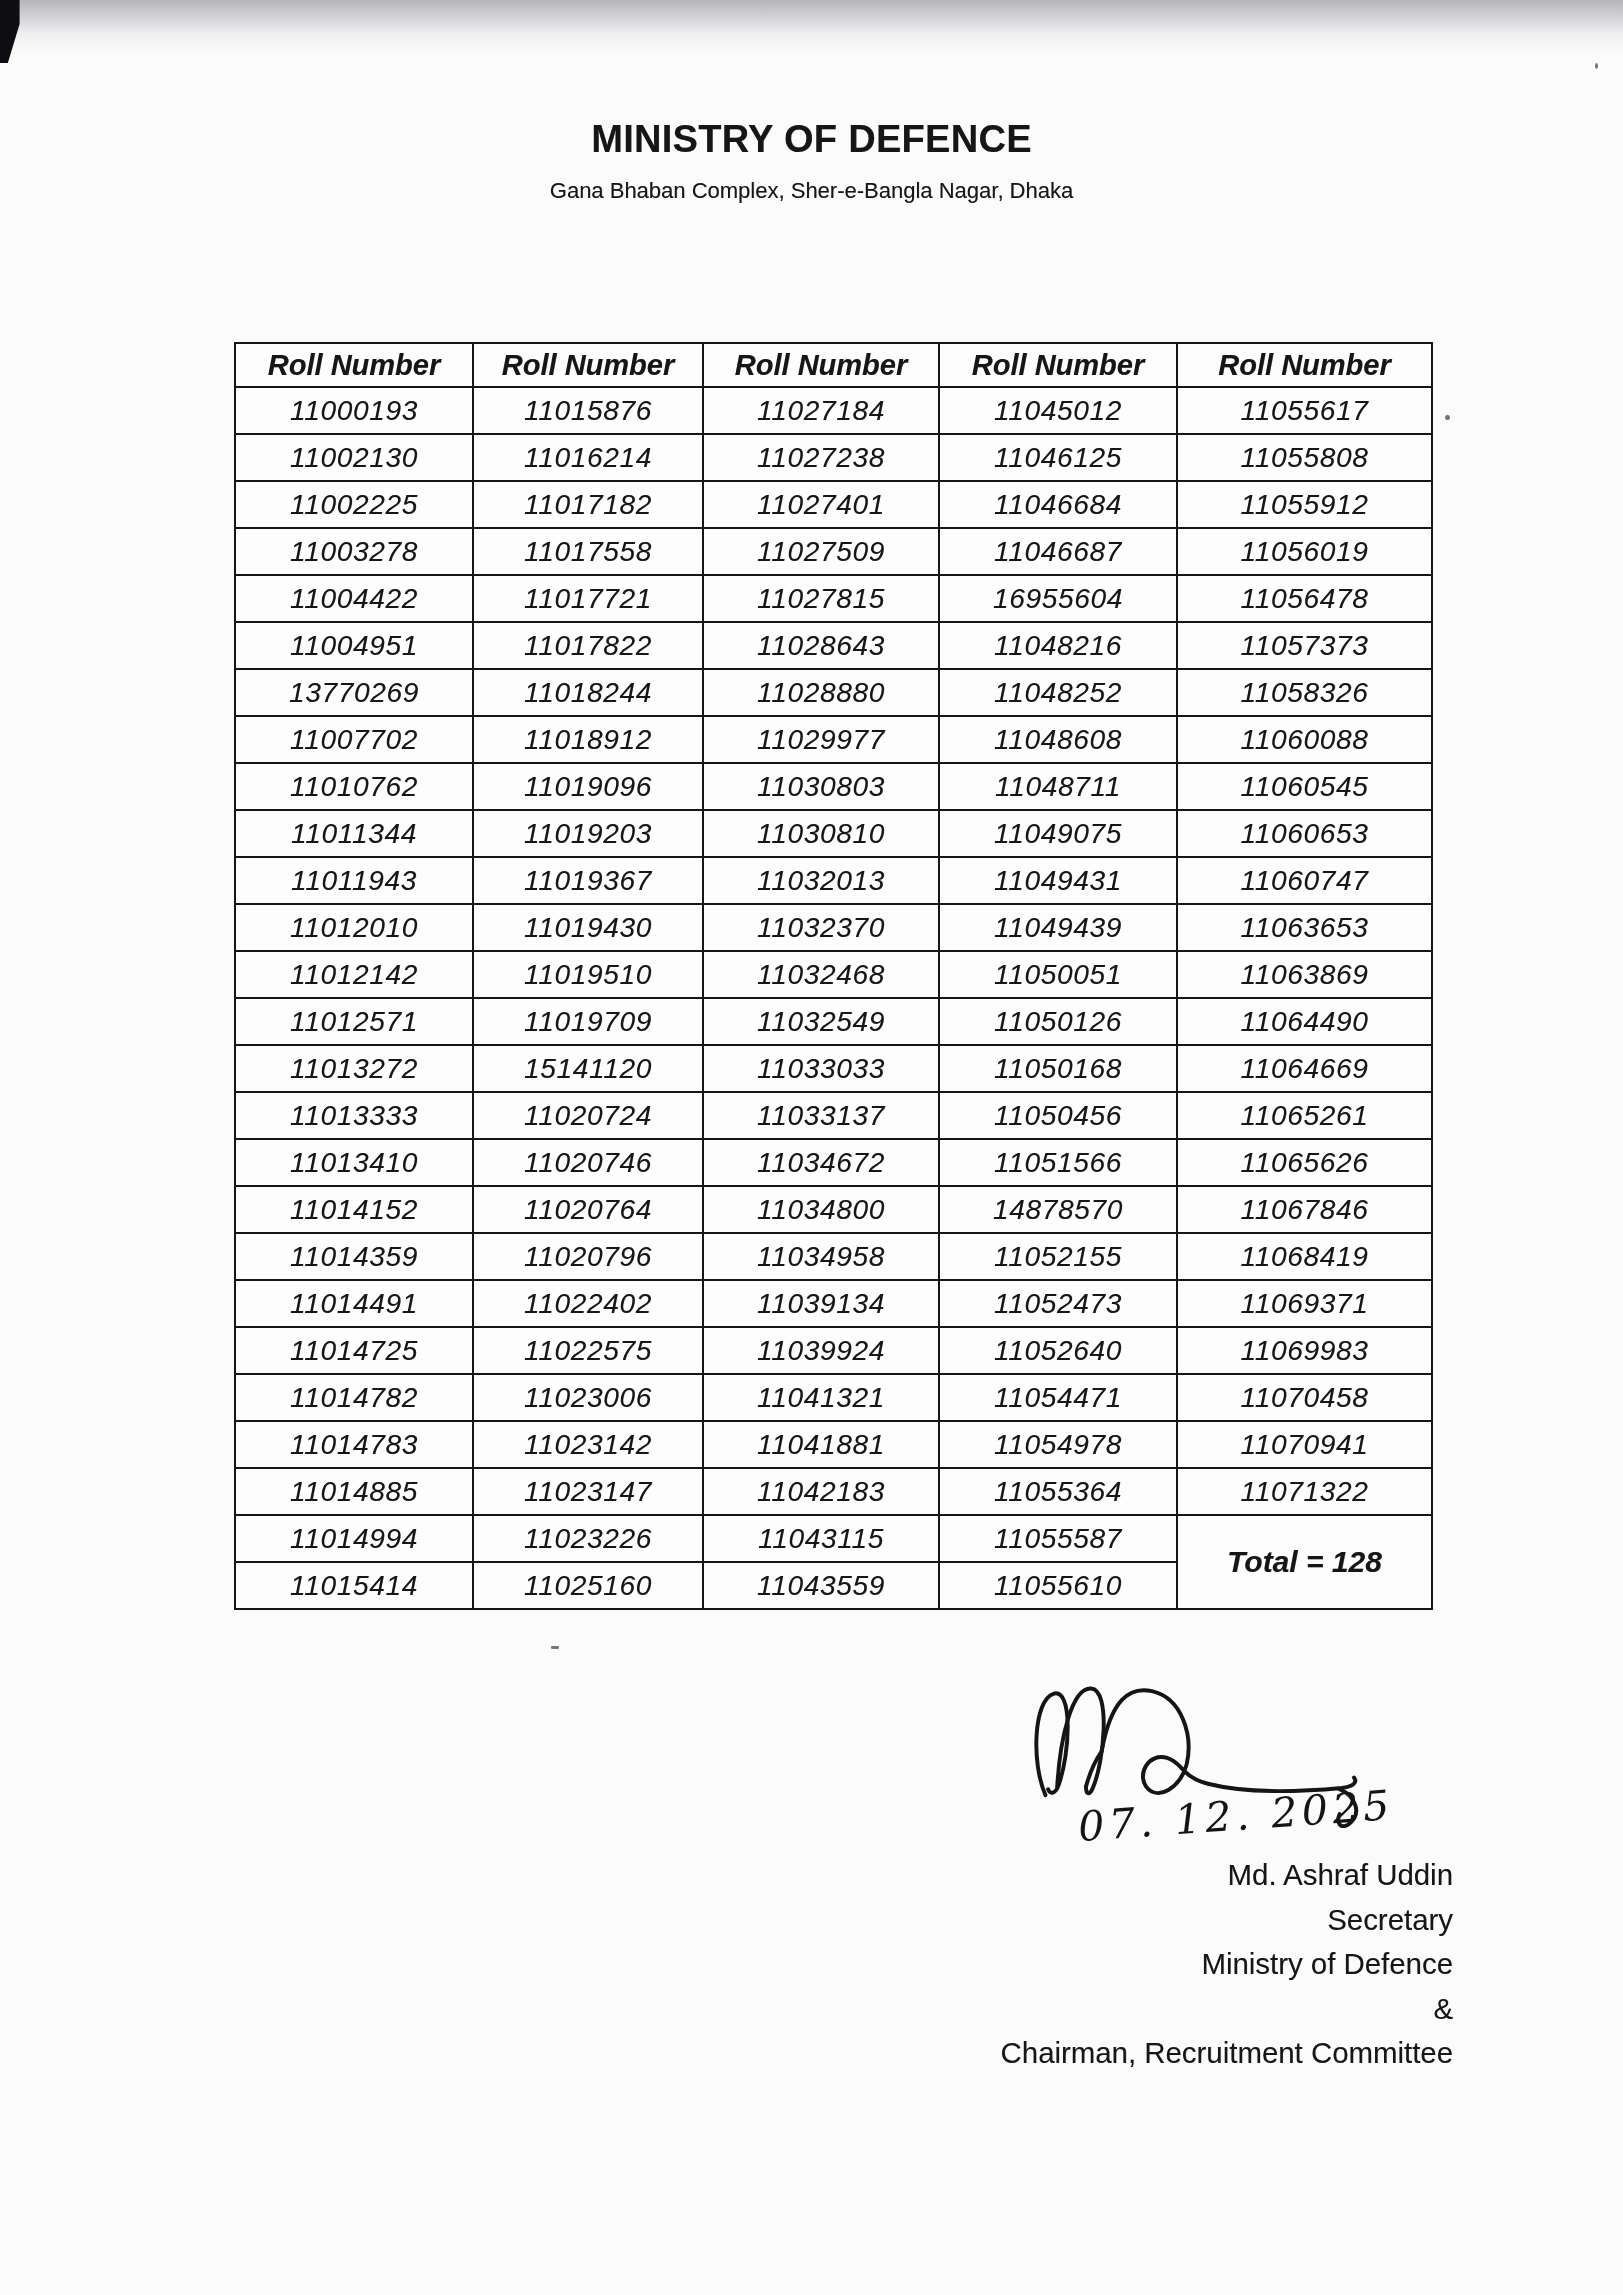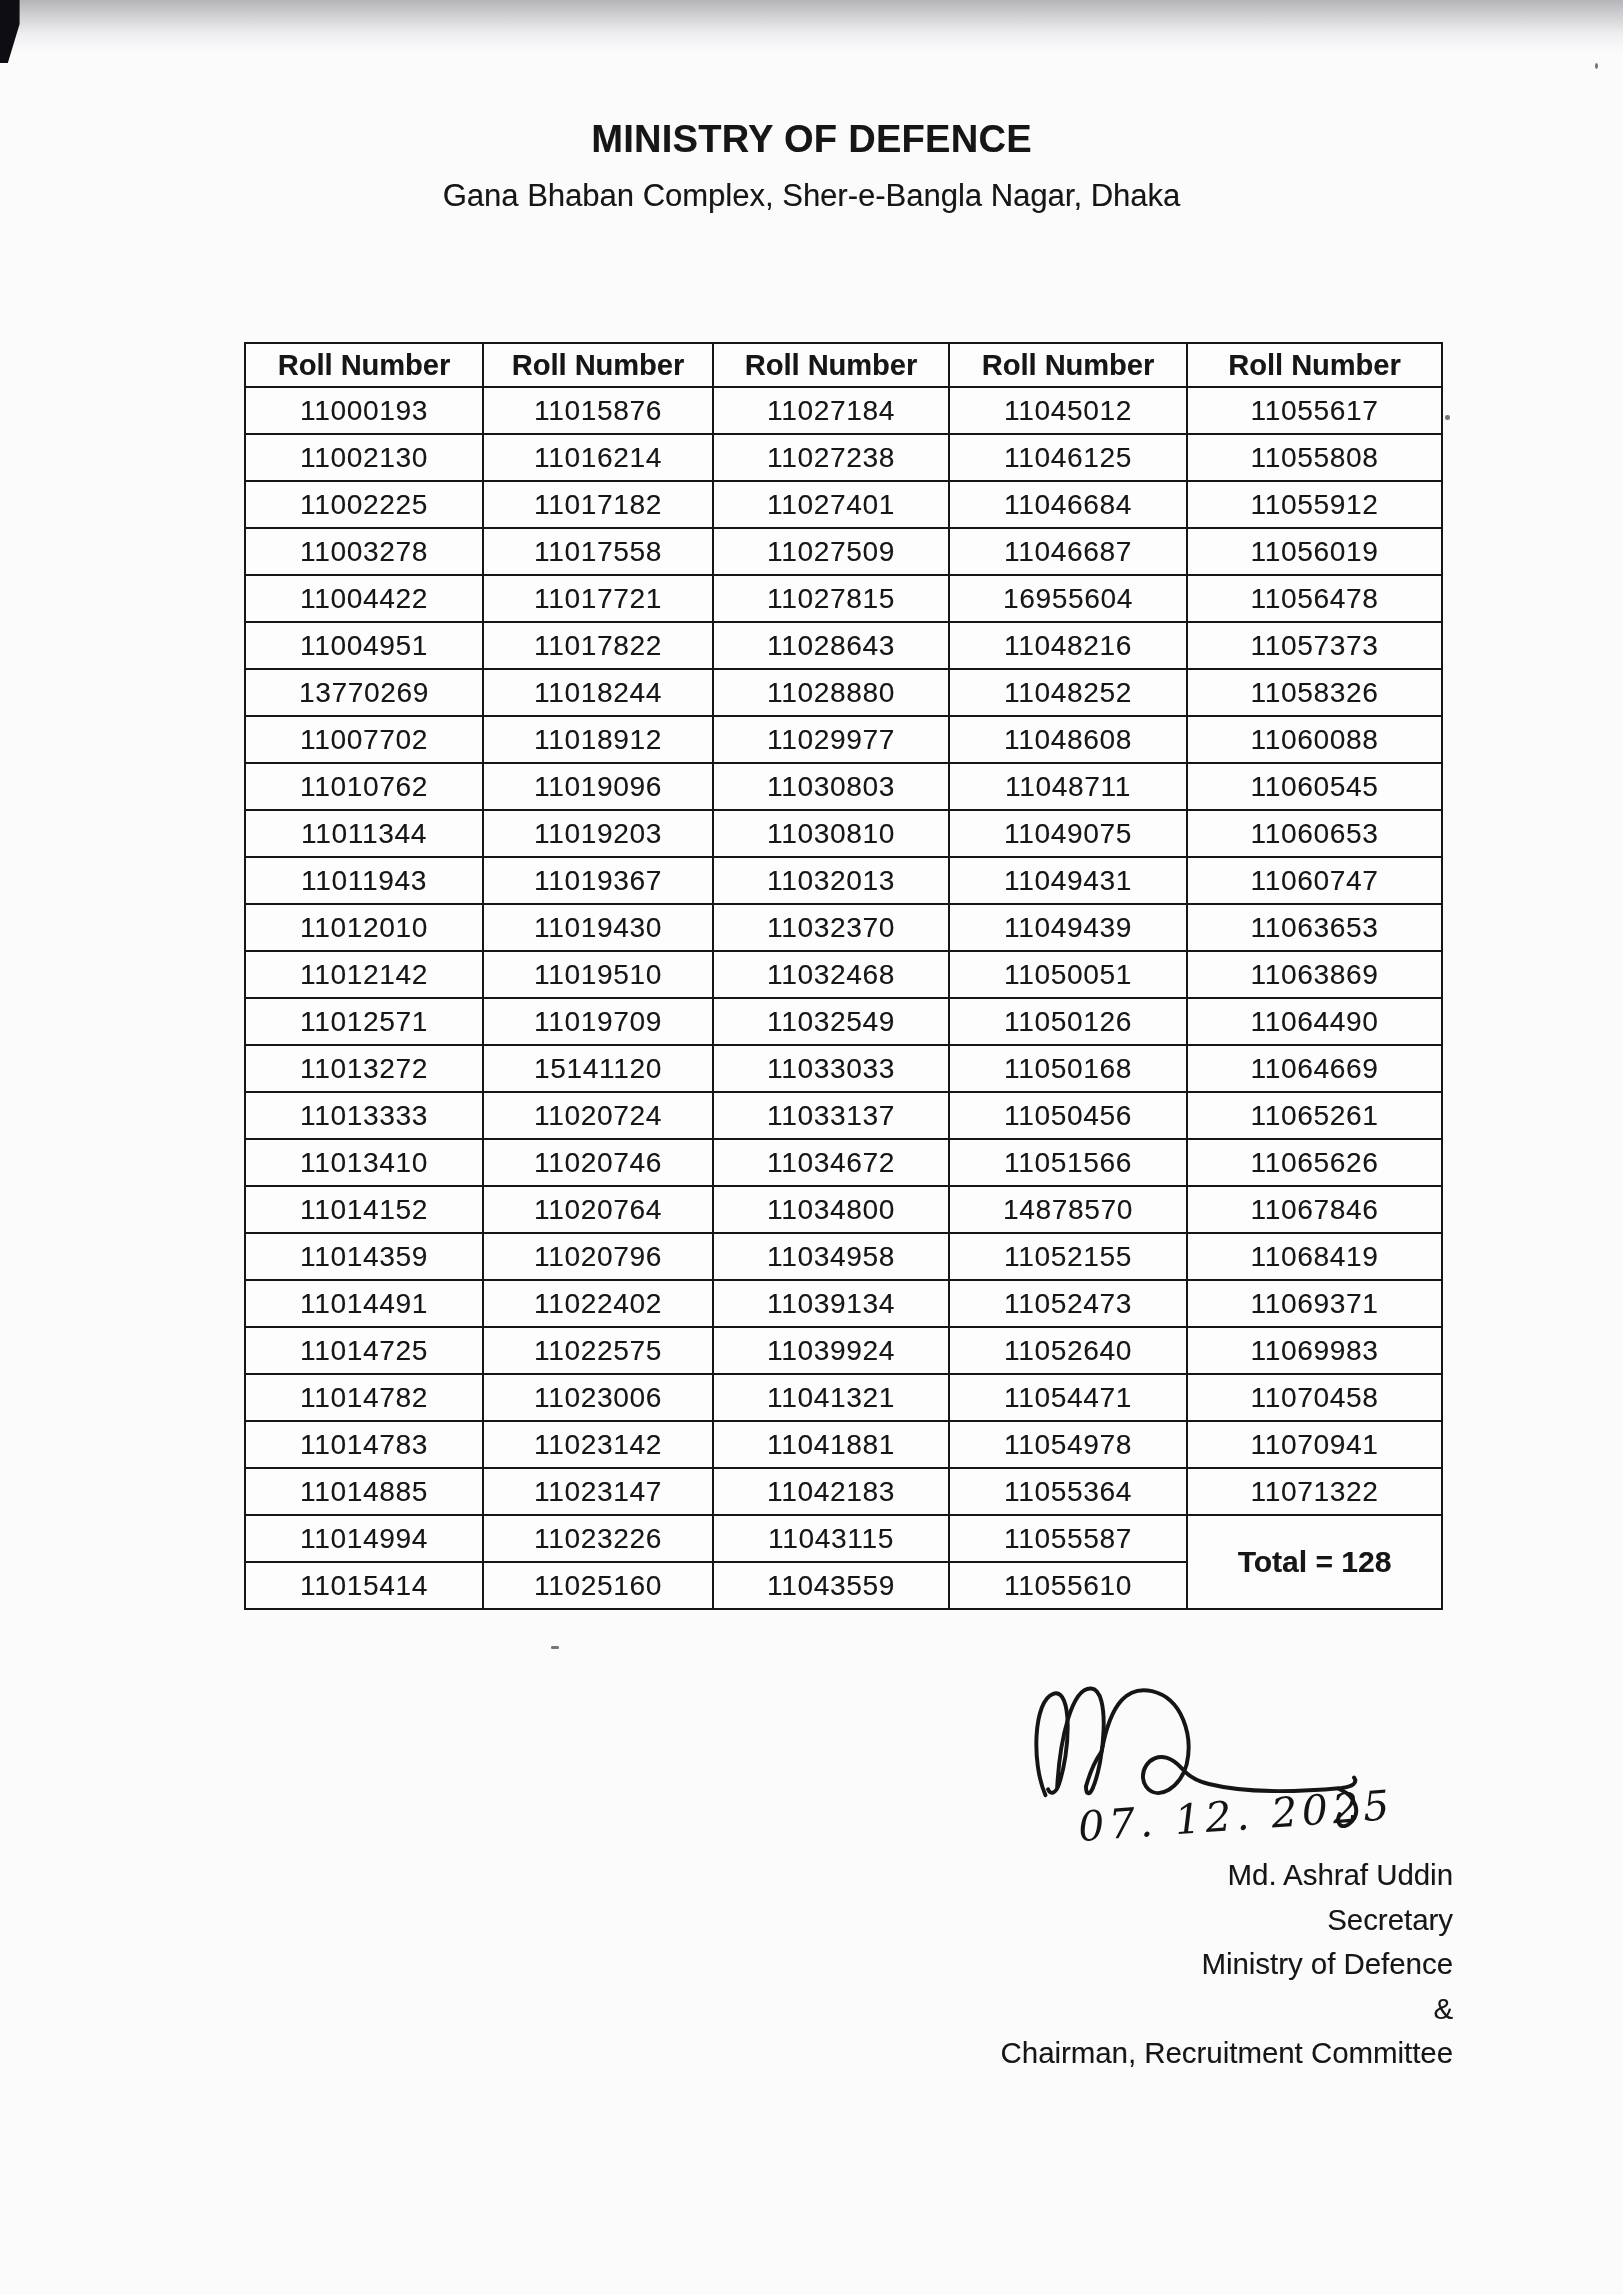--- a/index.html
+++ b/index.html
@@ -25,29 +25,30 @@
   }
   .scan-speck { position:absolute; background:#4a4a4e; border-radius:50%; opacity:.75; }
 
   
   .doc-header {
     position:absolute; top:118px; left:0; width:1623px;
     text-align:center;
     text-shadow:0.3px 0.3px 0.5px rgba(0,0,0,.35);
   }
   .doc-title   { font-size:38px; font-weight:bold; letter-spacing:0.3px; margin-bottom:17px; }
-  .doc-line    { font-size:31px; margin-bottom:9.8px; }
+  .doc-line    { font-size:22px; margin-bottom:9.8px; }
   .doc-line.bold { font-weight:bold; }
 
   
   .roll-table {
-    position:absolute; top:342px; left:244px;
+    position:absolute; top:342px; left:234px;
     border-collapse:collapse;
     table-layout:fixed;
     text-shadow:0.3px 0.3px 0.5px rgba(0,0,0,.35);
+    font-style:italic;
   }
   .roll-table th, .roll-table td {
     border-left:2px solid #161616;
     border-right:2px solid #161616;
     border-top:2.6px solid #161616;
     border-bottom:2.6px solid #161616;
     text-align:center;
     vertical-align:middle;
     background:#fdfdfe;
   }

